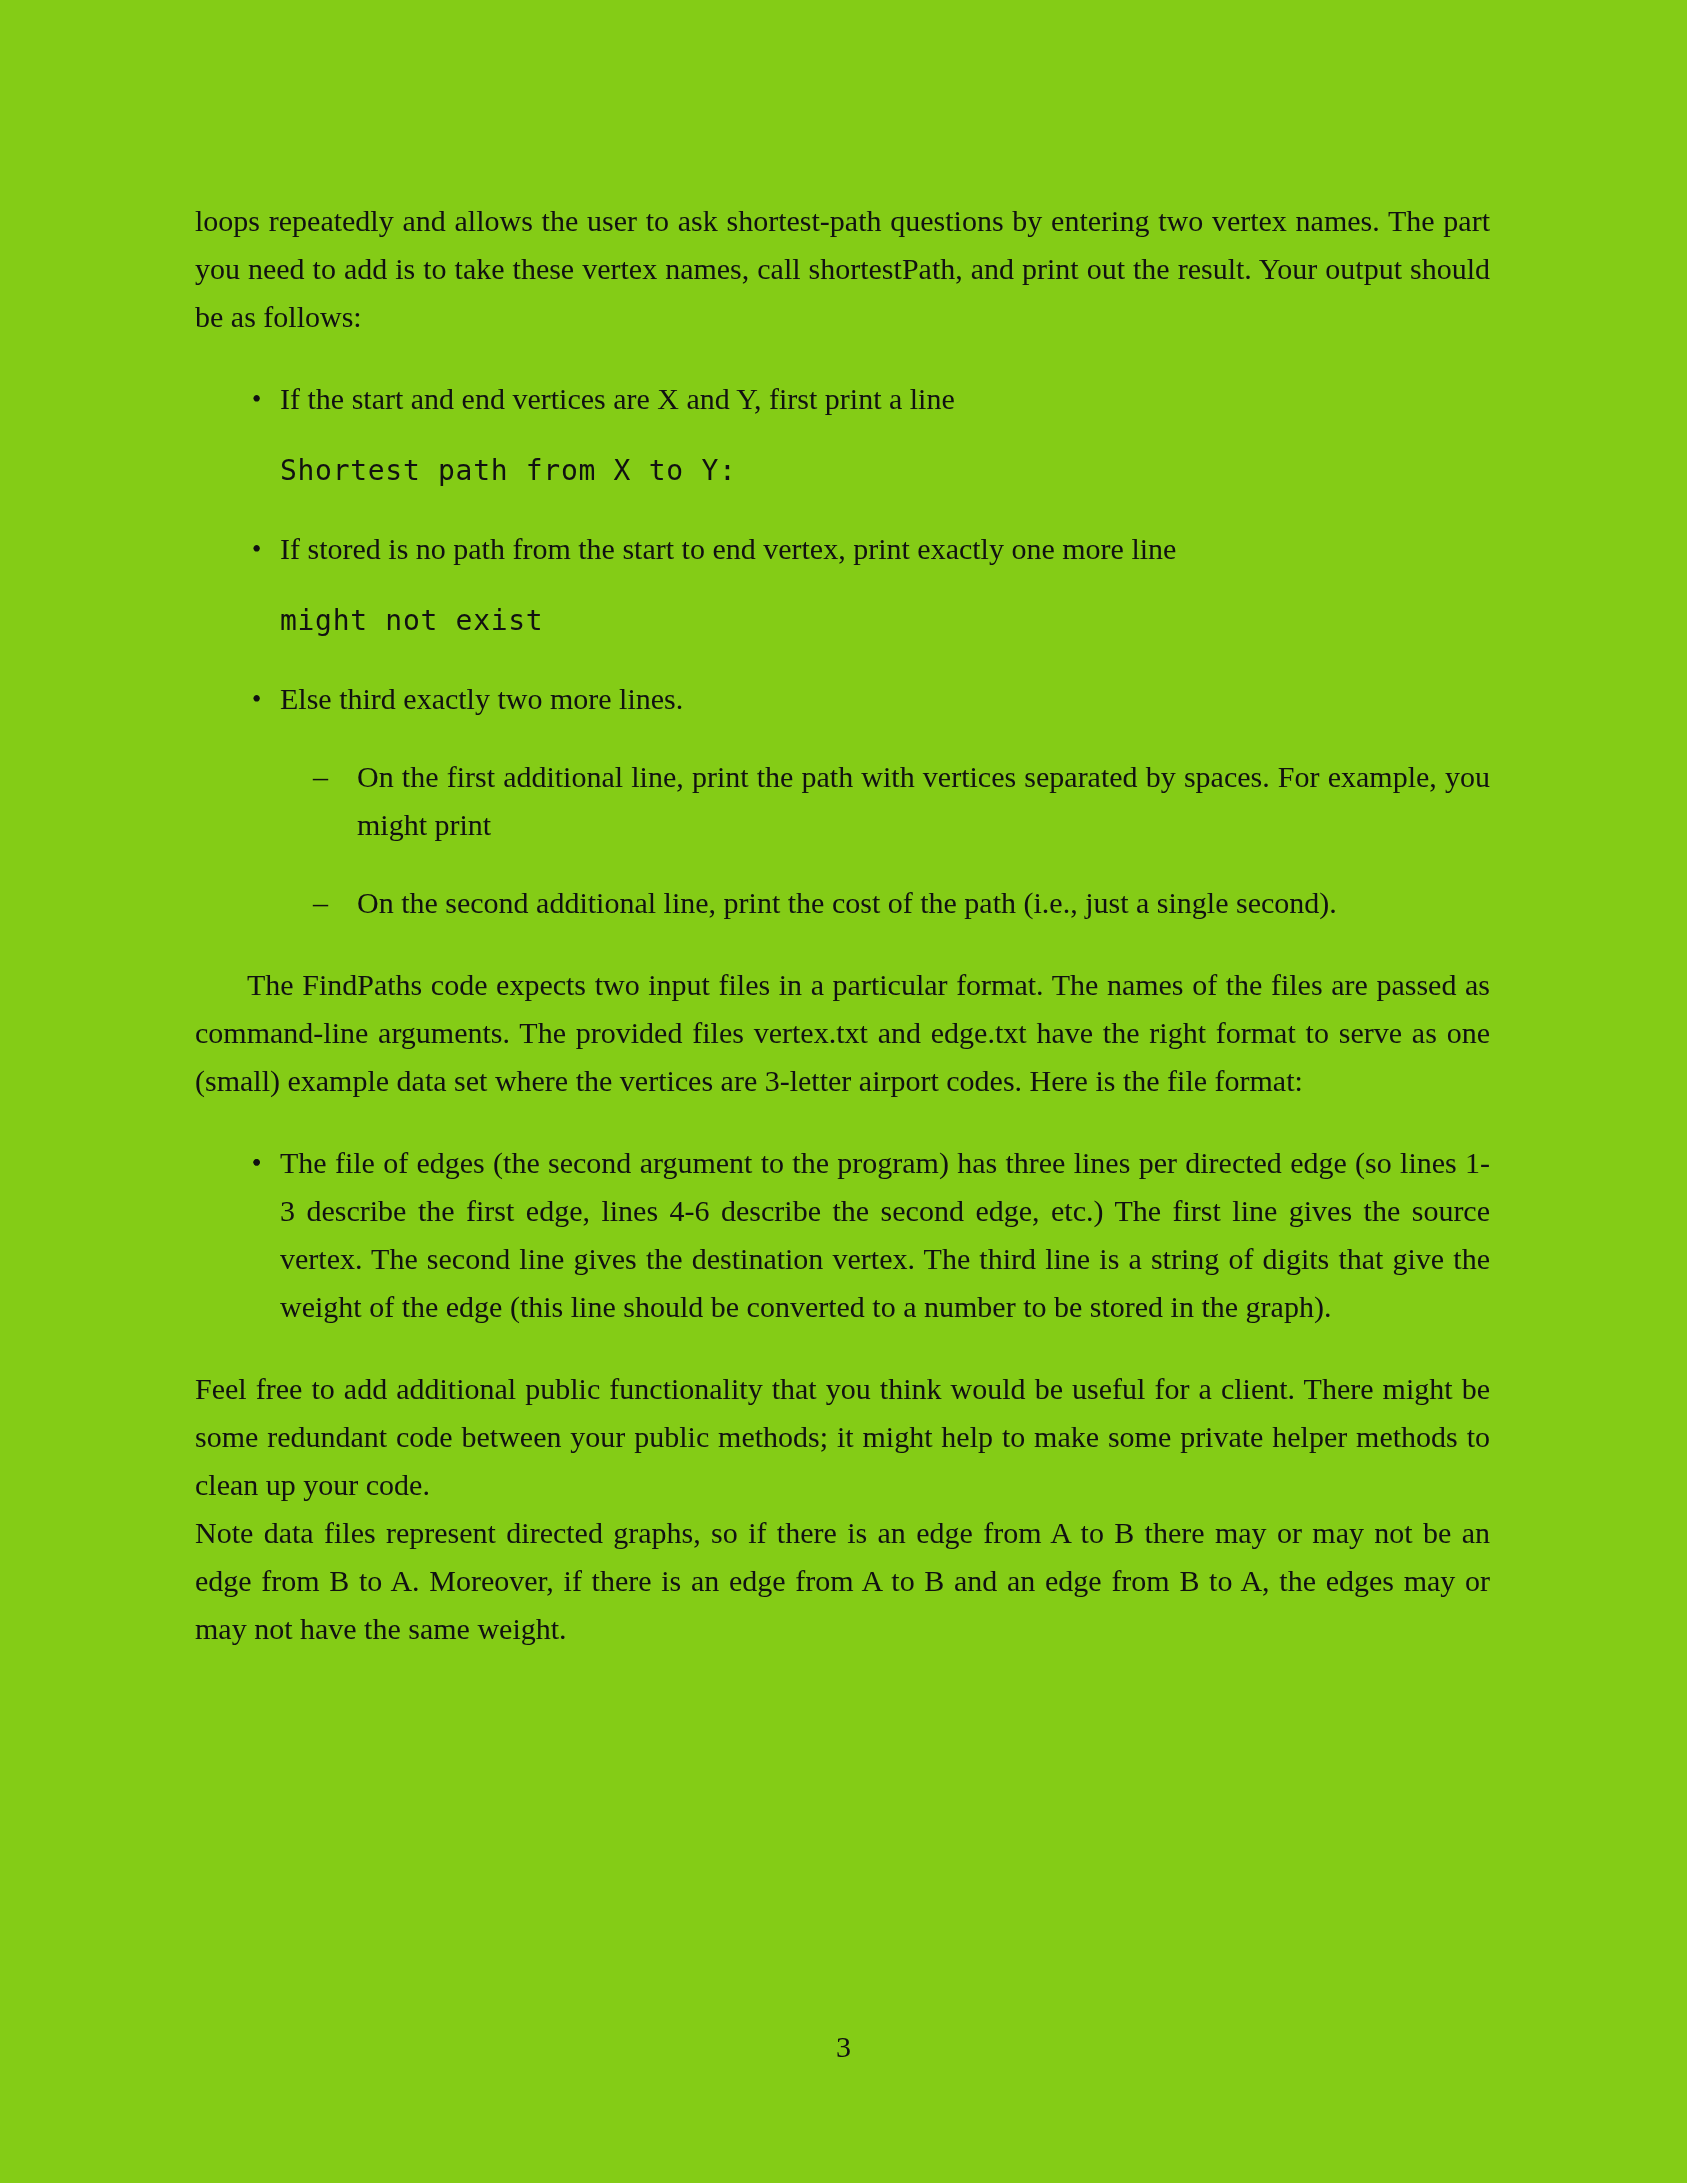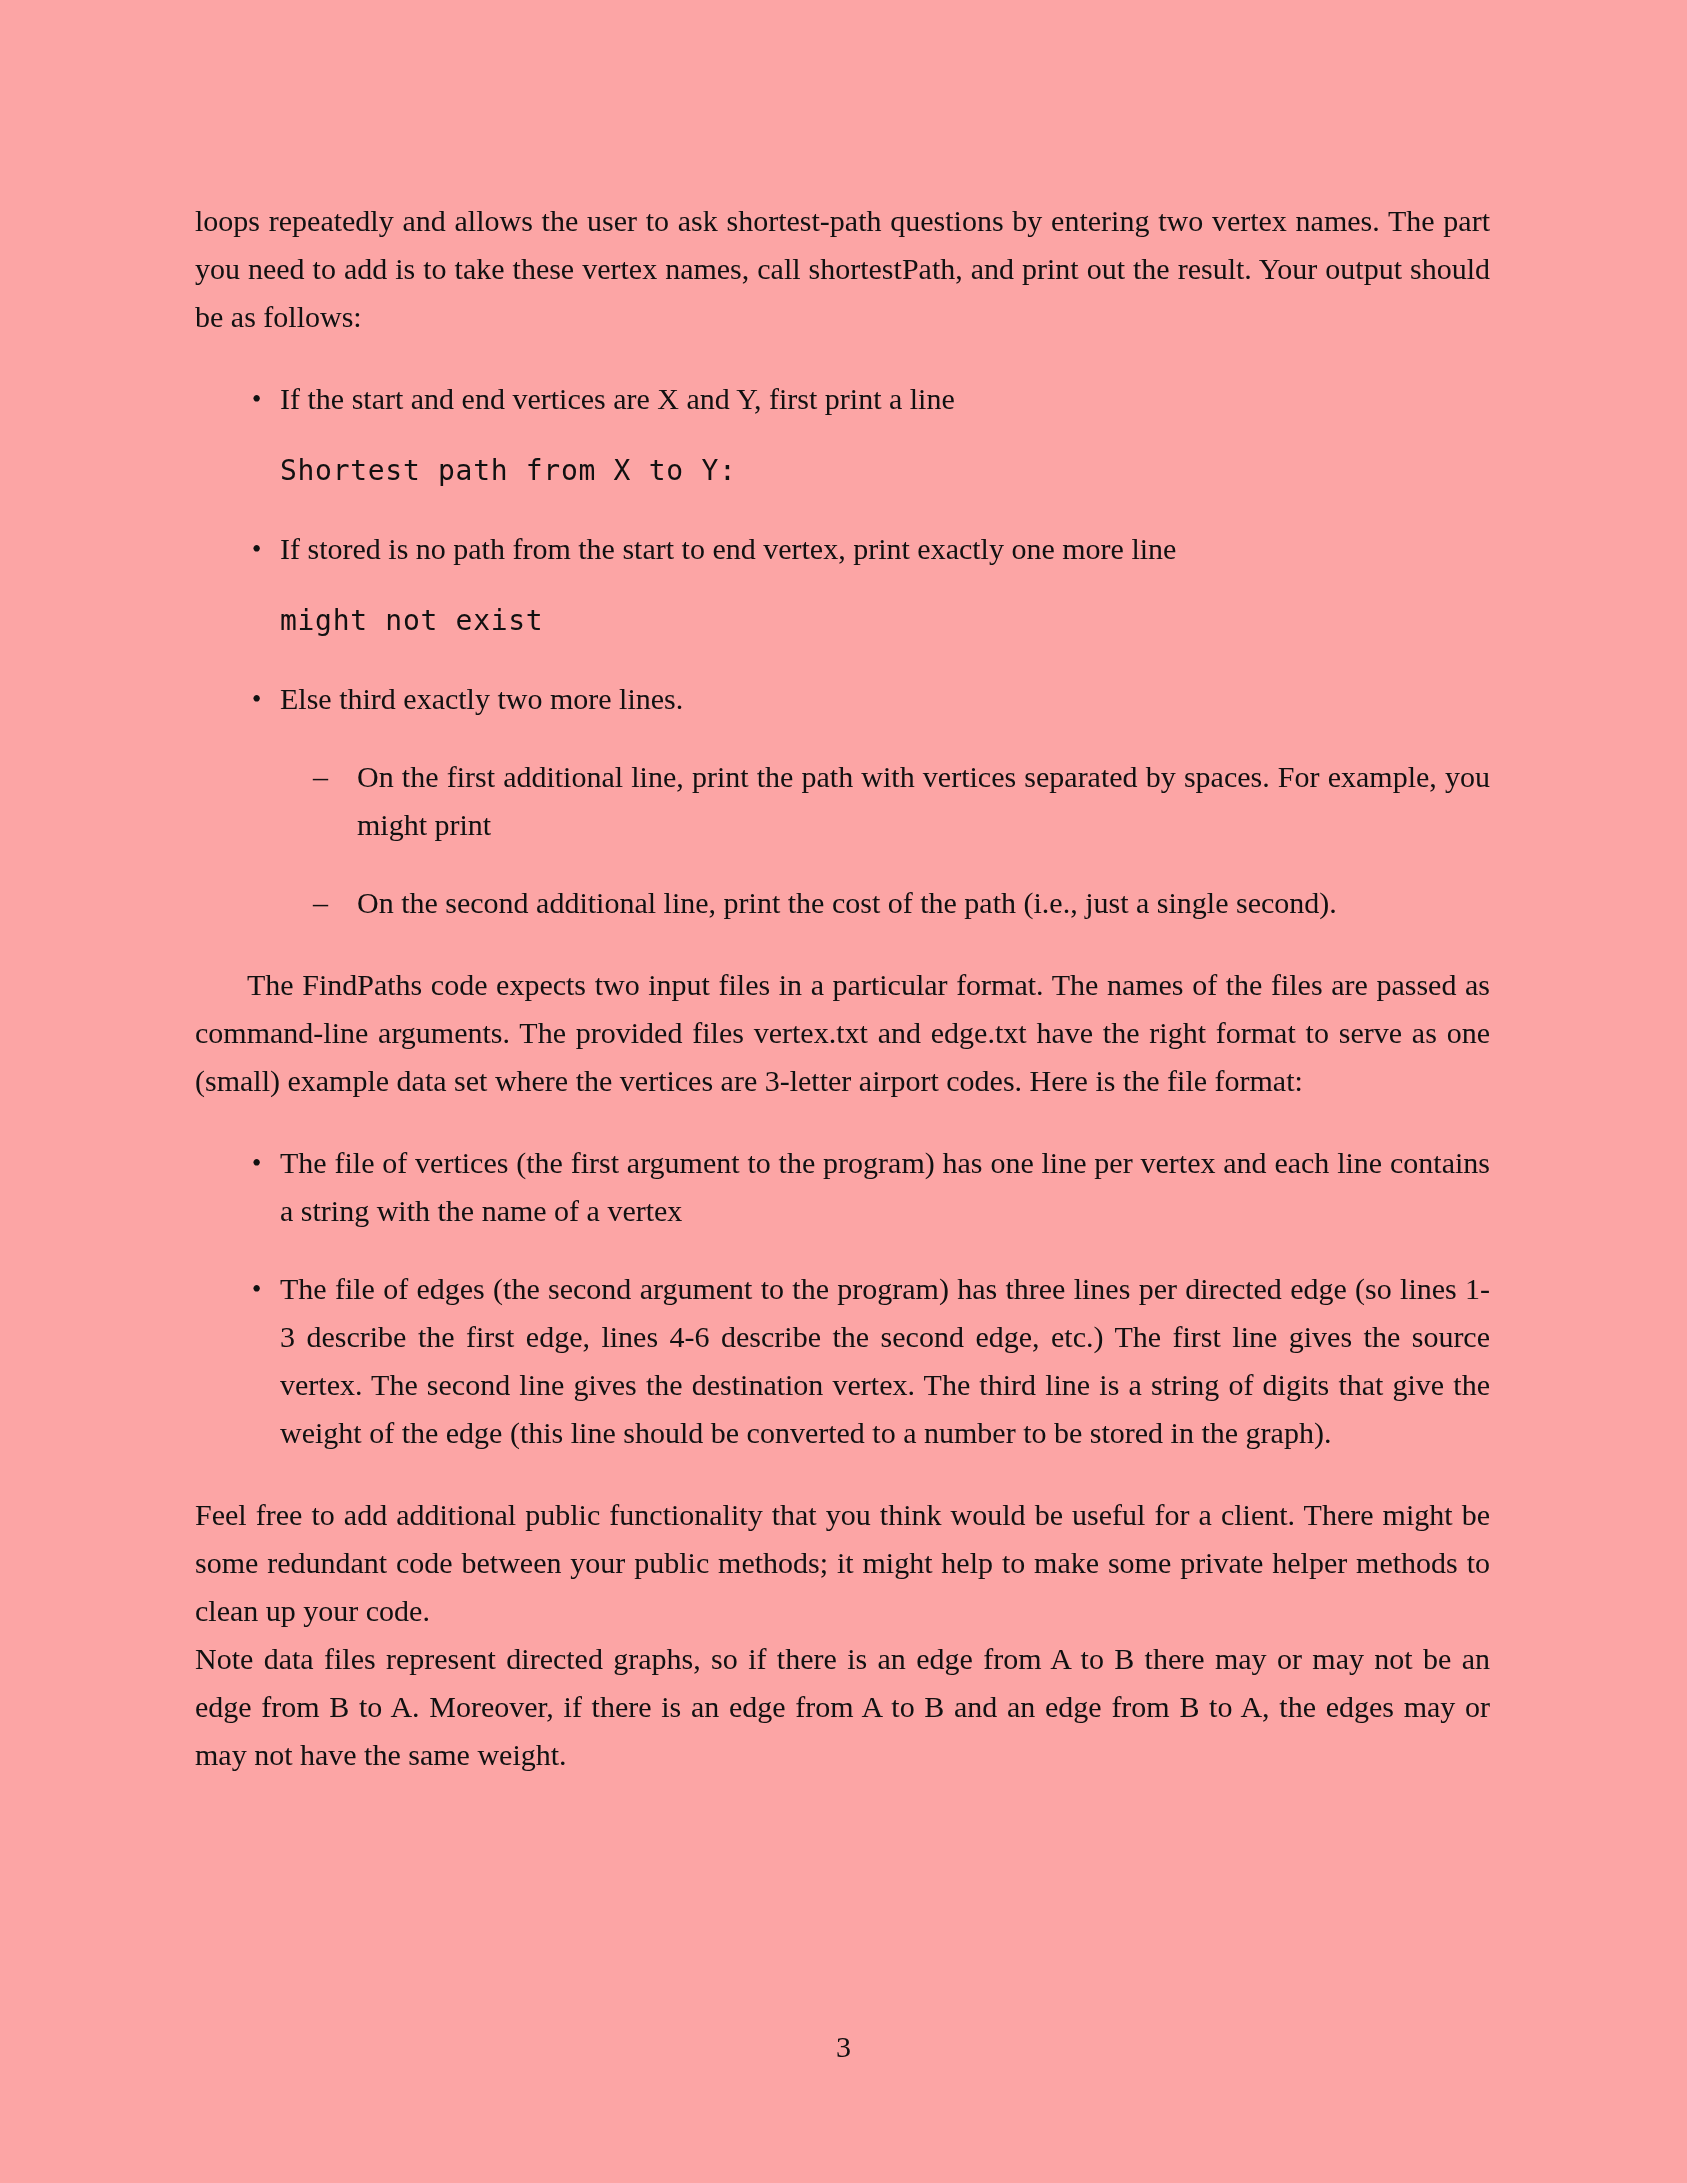--- a/index.html
+++ b/index.html
@@ -1,20 +1,20 @@
 <!DOCTYPE html>
 <html style="font-size:10.6px"><head>
 <meta charset="utf-8">
 <style>
   html,body{margin:0;padding:0;background:#ffffff;}
   .page{
     position:relative;
     width:1687px;
     height:2183px;
-    background:#fca5a5;
+    background:#84cc16;
     color:#111111;
     font-family:"Liberation Serif", serif;
     font-size:30px;
     line-height:48px;
     overflow:hidden;
   }
   .content{
     position:absolute;
     left:195px;
     top:197px;
@@ -105,21 +105,20 @@
           </li>
         </ul>
       </li>
     </ul>
 
     <p class="para indent-first">The FindPaths code expects two input files in a particular format. The names of the files are passed as command-line arguments. The provided files vertex.txt and edge.txt have the right format to serve as one (small) example data set where the vertices are 3-letter airport codes. Here is the file format:</p>
 
     <ul class="doc-list">
       <li>
         <span class="marker bullet-marker">•</span>
-        <span>The file of vertices (the first argument to the program) has one line per vertex and each line contains a string with the name of a vertex</span>
       </li>
       <li>
         <span class="marker bullet-marker">•</span>
         <span>The file of edges (the second argument to the program) has three lines per directed edge (so lines 1-3 describe the first edge, lines 4-6 describe the second edge, etc.) The first line gives the source vertex. The second line gives the destination vertex. The third line is a string of digits that give the weight of the edge (this line should be converted to a number to be stored in the graph).</span>
       </li>
     </ul>
 
     <p class="para">Feel free to add additional public functionality that you think would be useful for a client. There might be some redundant code between your public methods; it might help to make some private helper methods to clean up your code.</p>
     <p class="para">Note data files represent directed graphs, so if there is an edge from A to B there may or may not be an edge from B to A. Moreover, if there is an edge from A to B and an edge from B to A, the edges may or may not have the same weight.</p>
 

